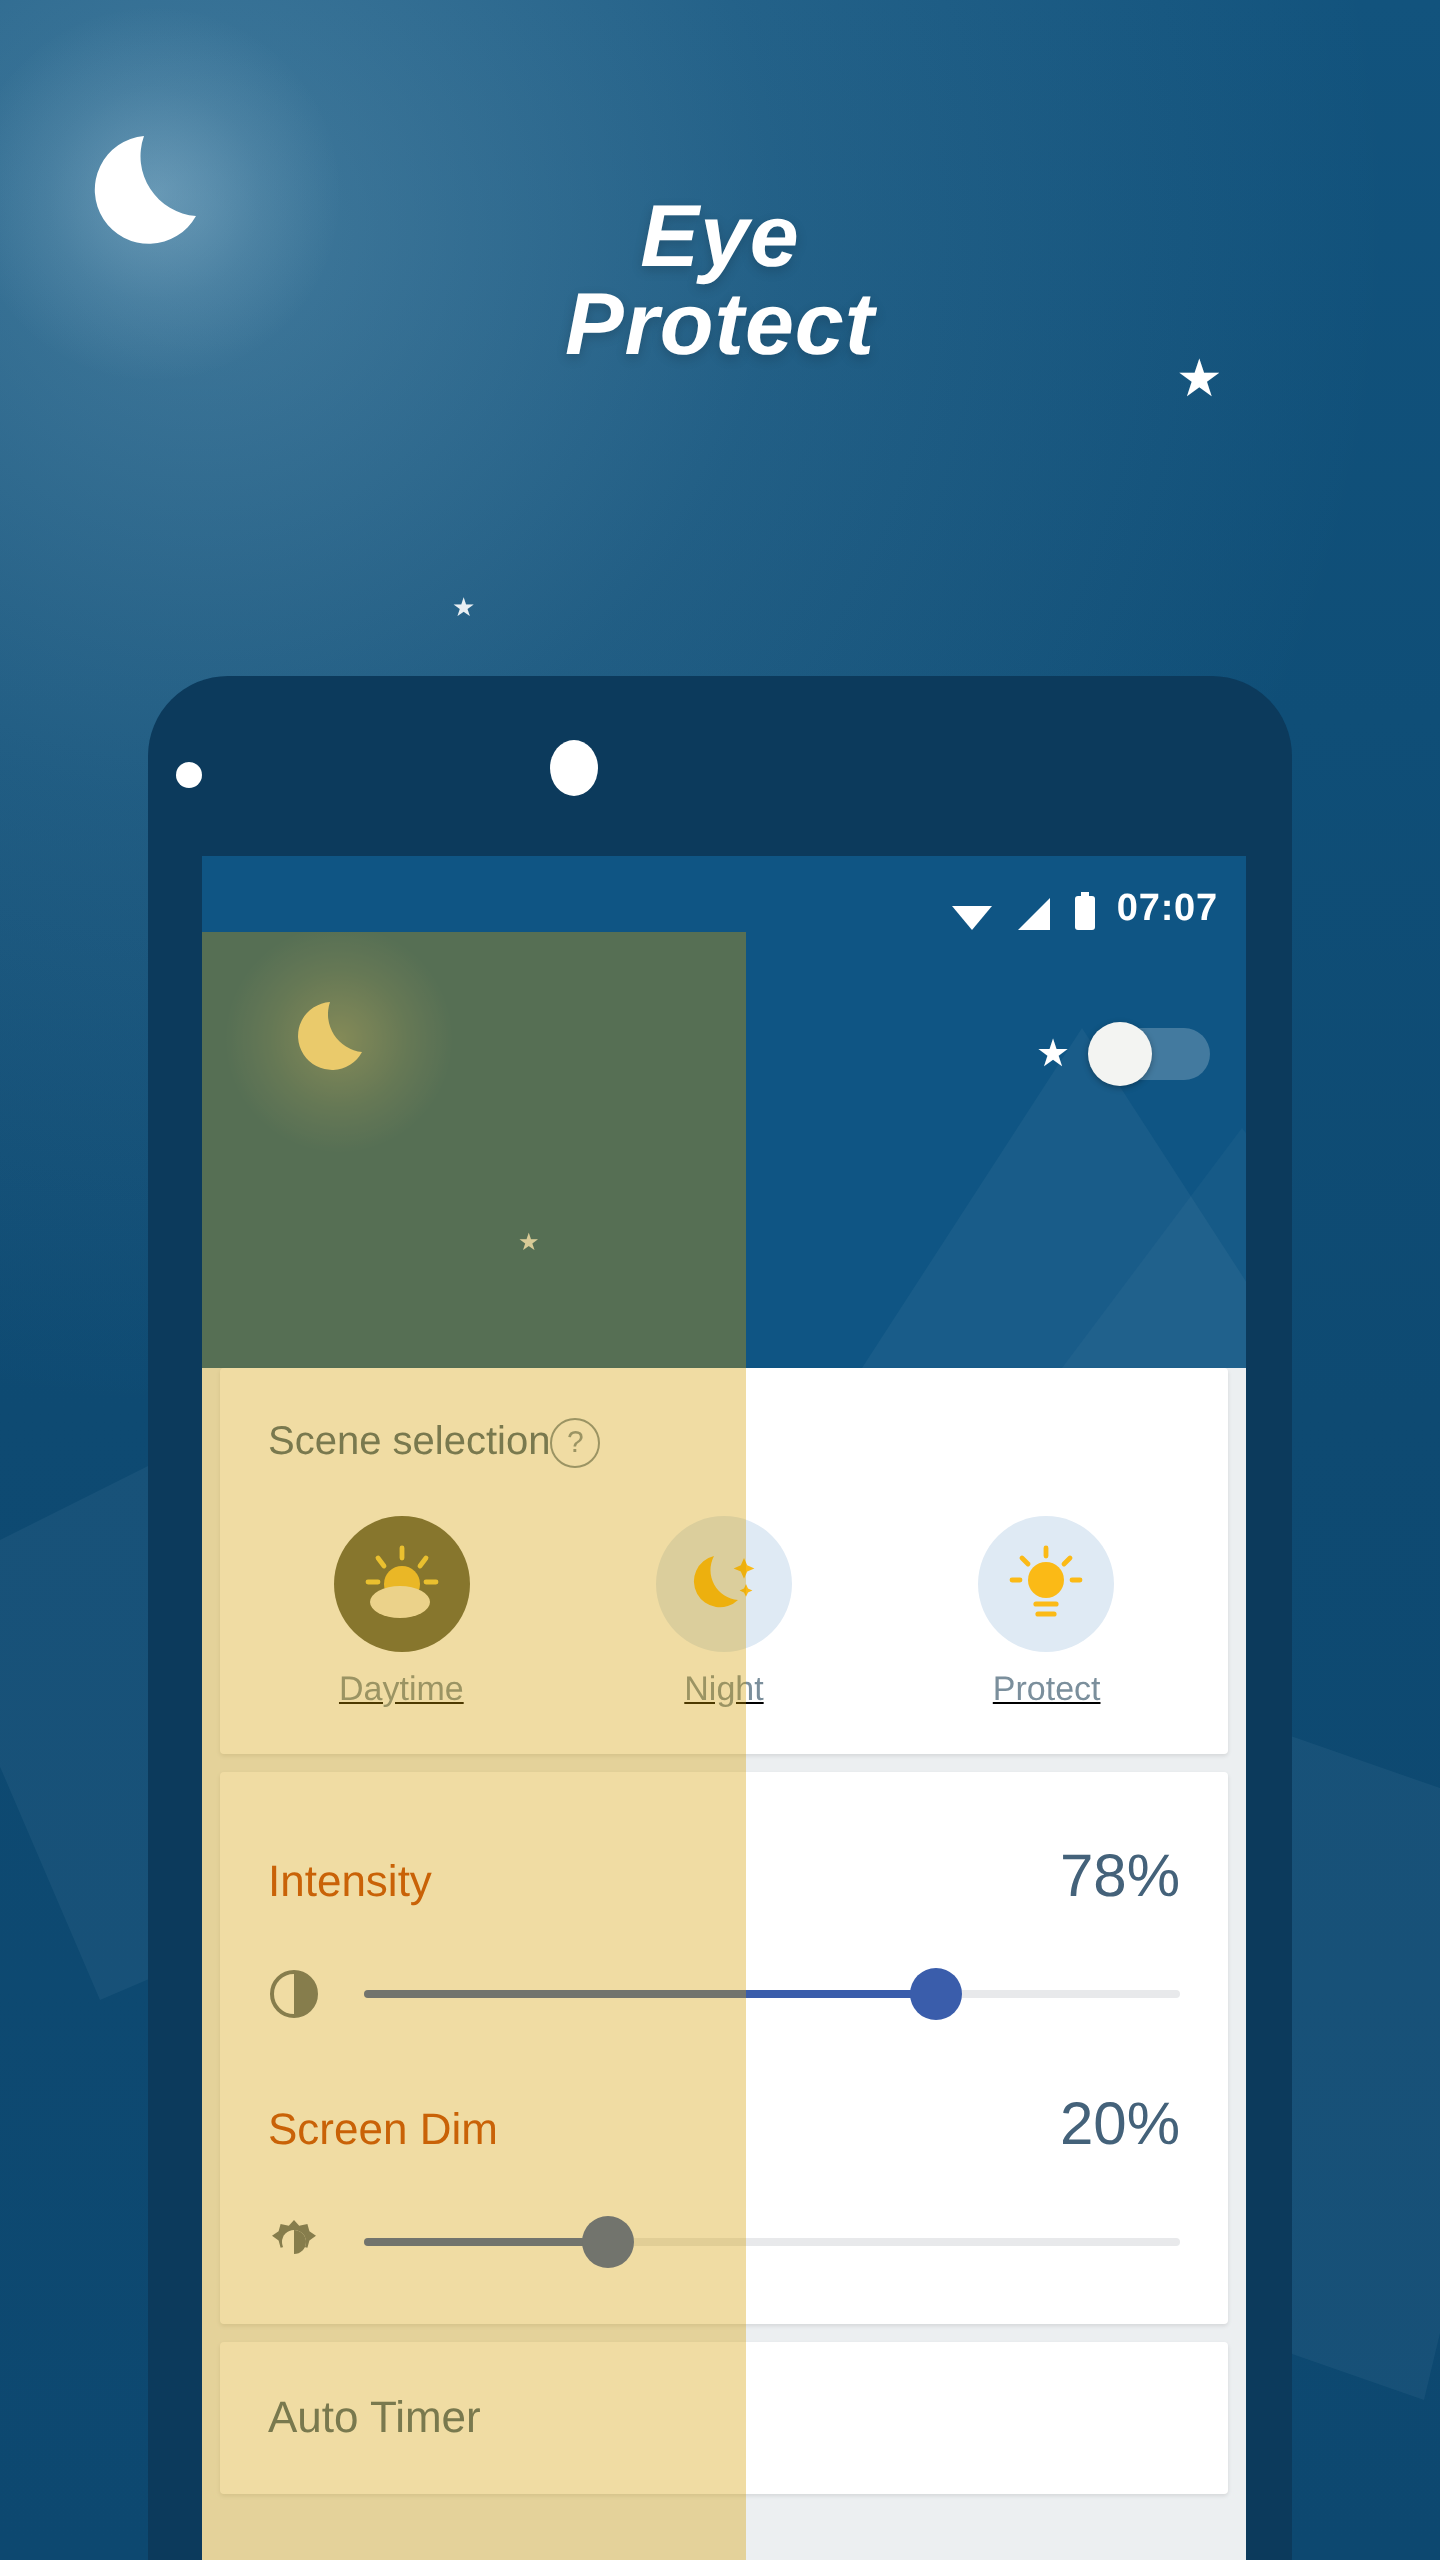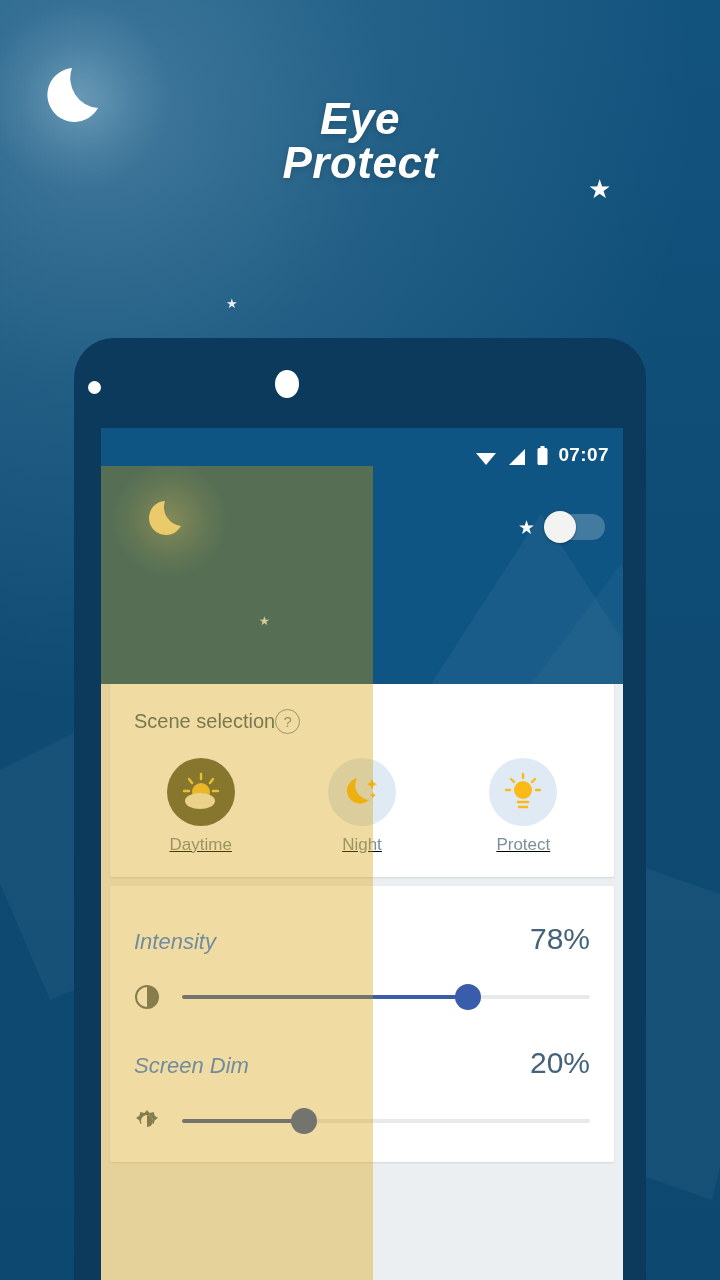--- a/index.html
+++ b/index.html
@@ -149,21 +149,21 @@
     width:68px; height:68px; border-radius:50%;
     background:#dfeaf4; display:flex; align-items:center; justify-content:center;
   }
   .scene-item.selected .scene-circle{ background:#5c6047; }
   .scene-label{ color:#7b8f9c; font-size:17px; }
 
   #sliders-card{ margin-top:9px; padding:26px 24px 20px; }
   .slider-row{ padding:10px 0 26px; }
   .slider-row:last-child{ padding-bottom:8px; }
   .slider-head{ display:flex; align-items:baseline; justify-content:space-between; }
-  .slider-label{ color:#3b82f6; font-size:22px;font-style:italic; }
+  .slider-label{ color:#c2410c; font-size:22px; }
   .slider-value{ color:#44627a; font-size:30px; }
   .slider-line{ display:flex; align-items:center; gap:22px; margin-top:28px; }
   .slider-icon{ width:26px; height:26px; flex:0 0 26px; }
   .slider-track{
     position:relative; flex:1; height:4px; border-radius:2px; background:#e8e9eb;
   }
   .slider-fill{ position:absolute; left:0; top:0; height:4px; border-radius:2px; background:#3a5dab; }
   .slider-thumb{
     position:absolute; top:50%; width:26px; height:26px; margin-top:-13px; margin-left:-13px;
     border-radius:50%; background:#3a5dab;
@@ -338,18 +338,21 @@
           </svg>
           <div class="slider-track">
             <div class="slider-fill" style="width:30%"></div>
             <div class="slider-thumb" style="left:30%"></div>
           </div>
         </div>
       </div>
 
     </div>
 
+    <div class="card" id="timer-card">
+      <span id="timer-label">Auto Timer</span>
+    </div>
 
   </div>
 
   <div id="filter-overlay"></div>
 
 </div>
 
 </body></html>

